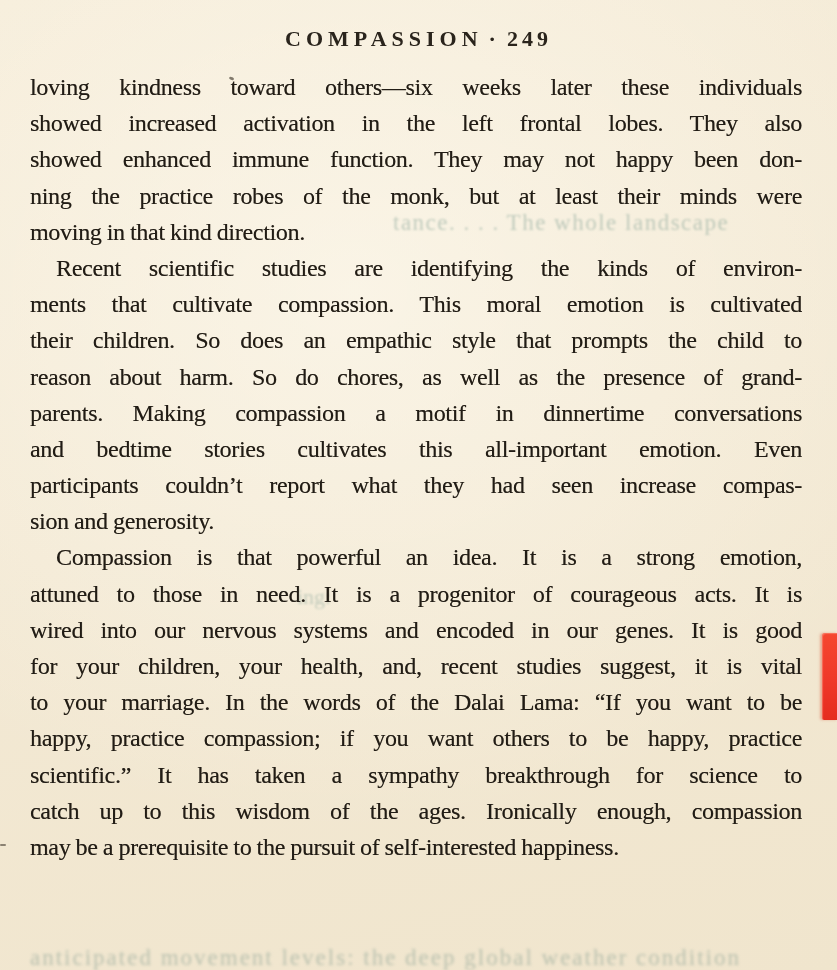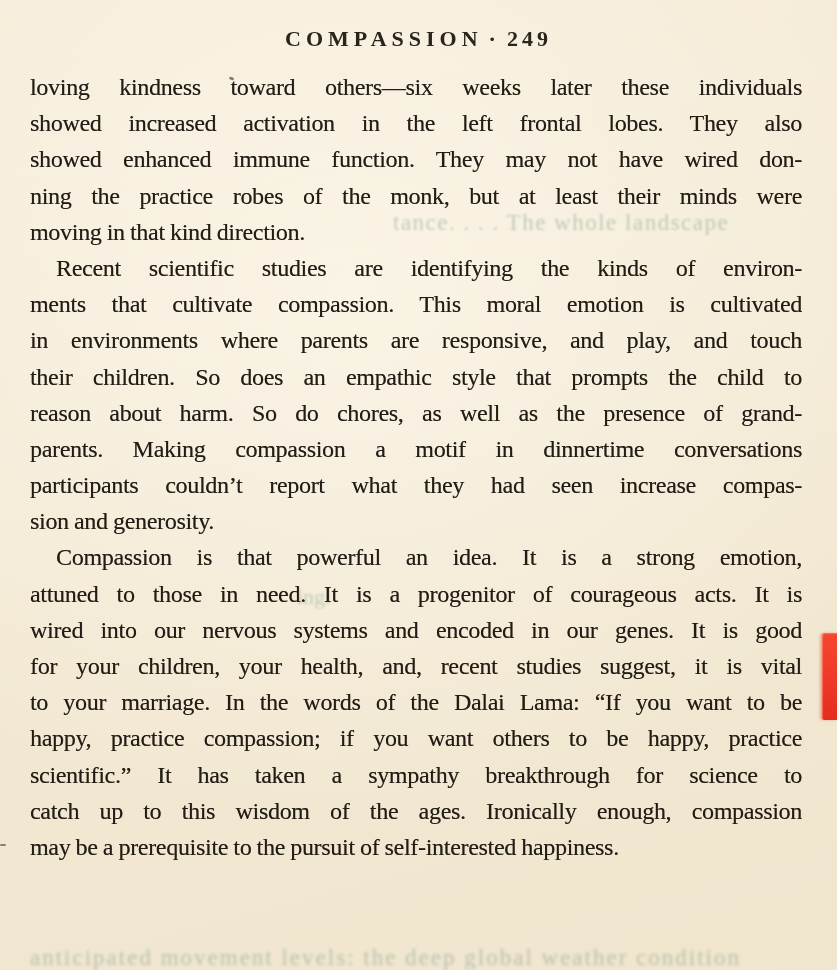--- a/index.html
+++ b/index.html
@@ -64,29 +64,29 @@
   <header class="running-header">
     <span class="title">COMPASSION</span><span class="sep">·</span><span class="pagenum">249</span>
   </header>
 
   <div class="ghost ghost-mid">tance. . . .   The whole landscape</div>
   <div class="ghost ghost-small">ing:</div>
 
   <main class="body-text" id="page-body">
       <div class="line">loving kindness toward others—six weeks later these individuals</div>
       <div class="line">showed increased activation in the left frontal lobes. They also</div>
-      <div class="line">showed enhanced immune function. They may not have wired don-</div>
+      <div class="line">showed enhanced immune function. They may not happy been don-</div>
       <div class="line">ning the practice robes of the monk, but at least their minds were</div>
       <div class="line para-end">moving in that kind direction.</div>
       <div class="line indent">Recent scientific studies are identifying the kinds of environ-</div>
       <div class="line">ments that cultivate compassion. This moral emotion is cultivated</div>
-      <div class="line">in environments where parents are responsive, and play, and touch</div>
       <div class="line">their children. So does an empathic style that prompts the child to</div>
       <div class="line">reason about harm. So do chores, as well as the presence of grand-</div>
       <div class="line">parents. Making compassion a motif in dinnertime conversations</div>
+      <div class="line">and bedtime stories cultivates this all-important emotion. Even</div>
       <div class="line">participants couldn’t report what they had seen increase compas-</div>
       <div class="line para-end">sion and generosity.</div>
       <div class="line indent">Compassion is that powerful an idea. It is a strong emotion,</div>
       <div class="line">attuned to those in need. It is a progenitor of courageous acts. It is</div>
       <div class="line">wired into our nervous systems and encoded in our genes. It is good</div>
       <div class="line">for your children, your health, and, recent studies suggest, it is vital</div>
       <div class="line">to your marriage. In the words of the Dalai Lama: “If you want to be</div>
       <div class="line">happy, practice compassion; if you want others to be happy, practice</div>
       <div class="line">scientific.” It has taken a sympathy breakthrough for science to</div>
       <div class="line">catch up to this wisdom of the ages. Ironically enough, compassion</div>

